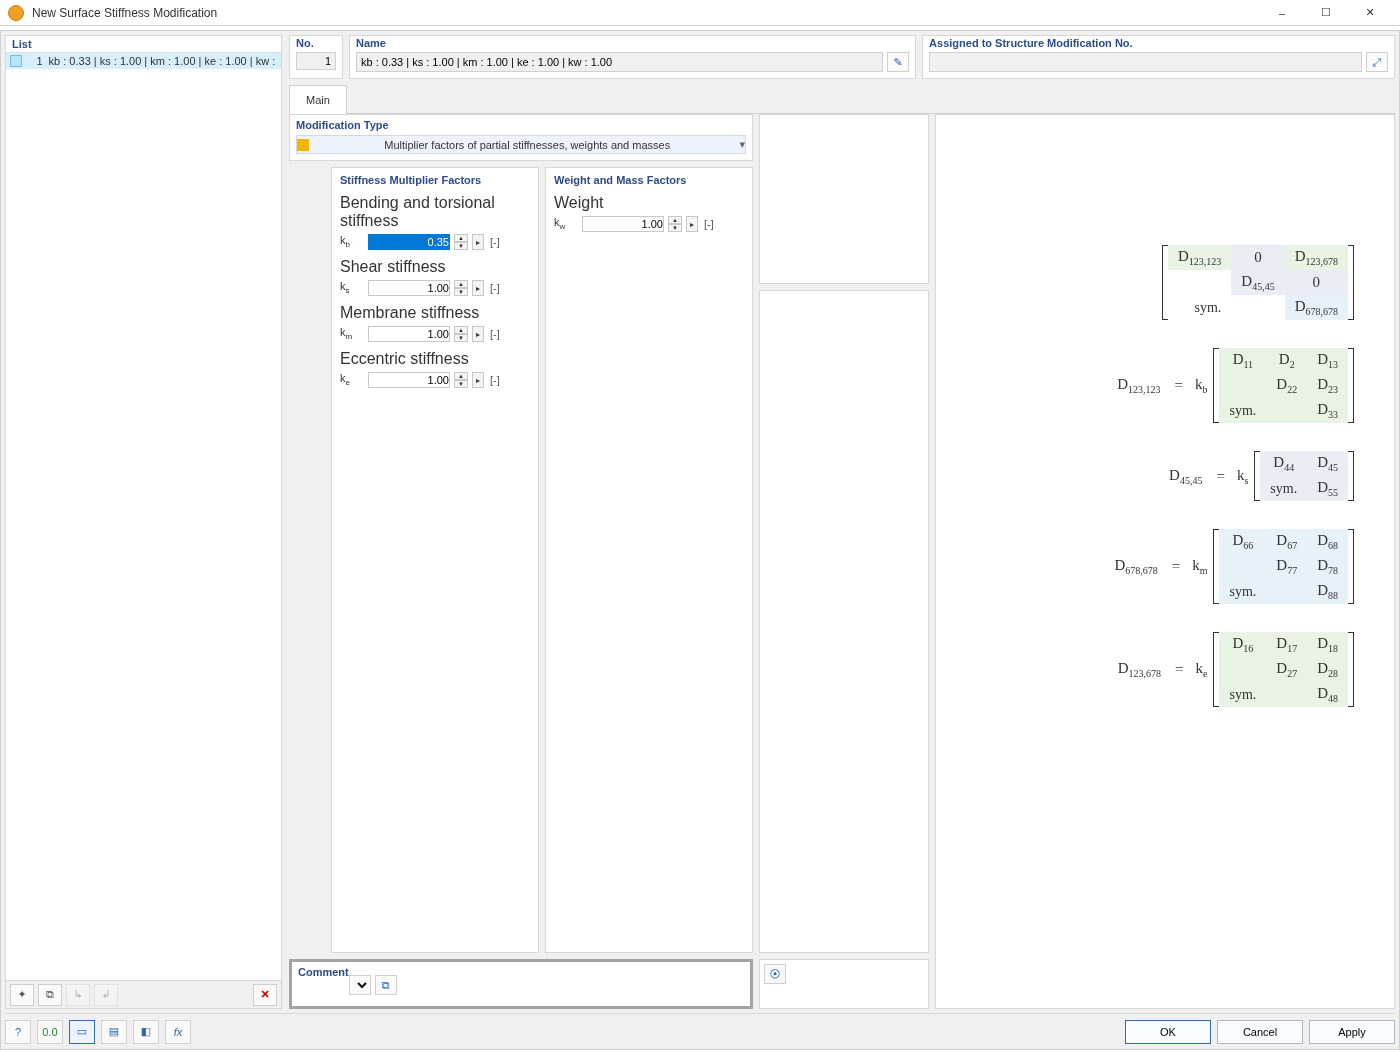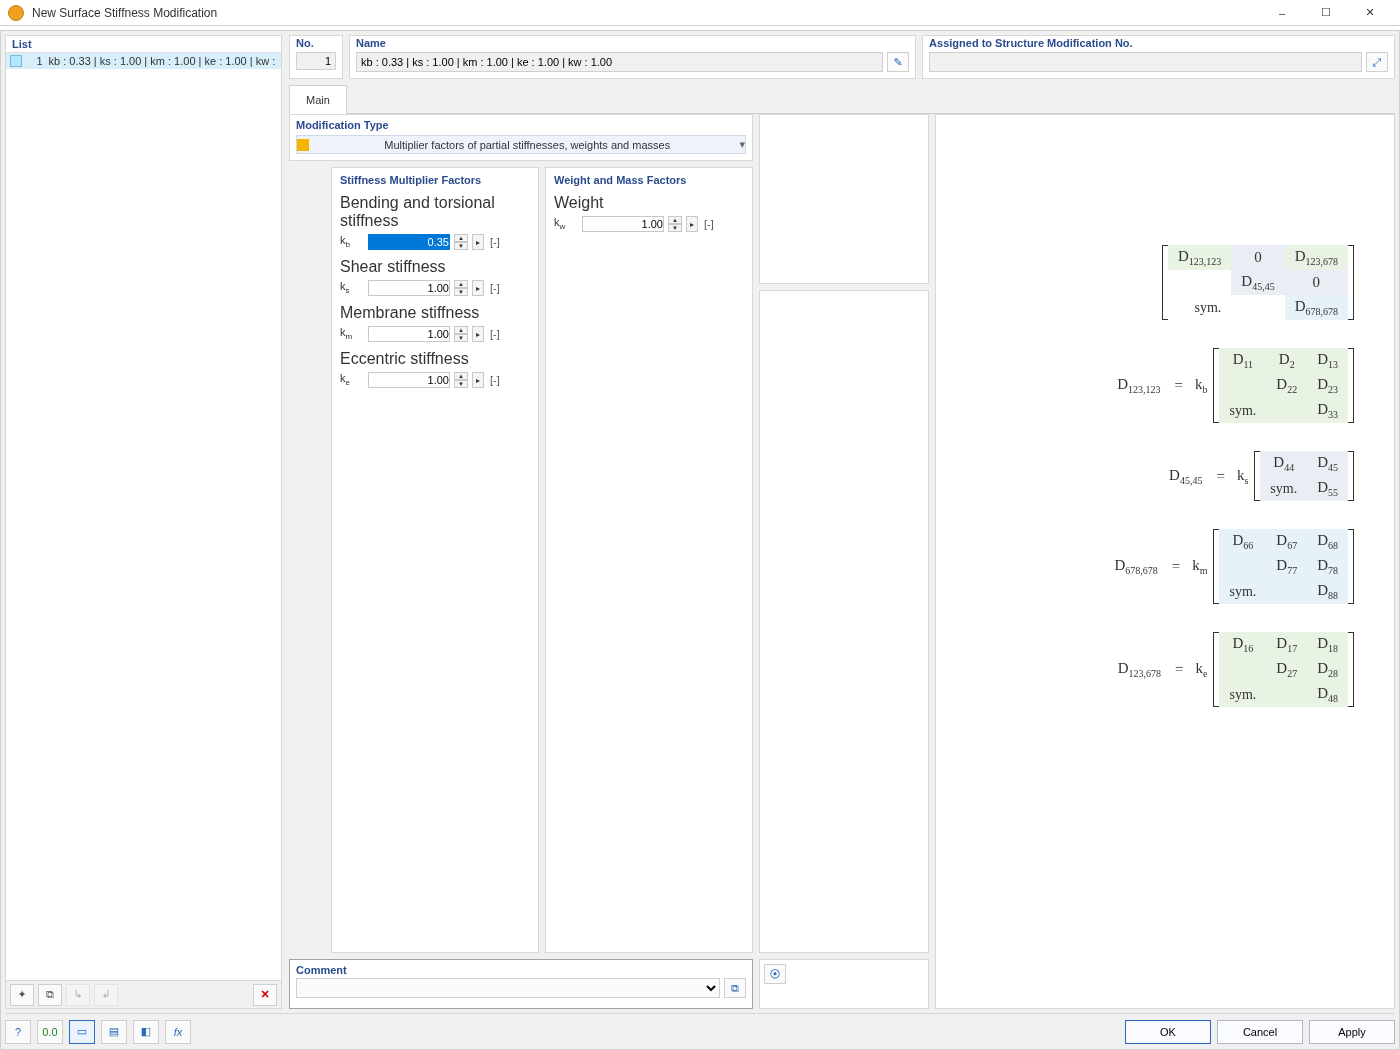--- a/index.html
+++ b/index.html
@@ -60,21 +60,21 @@
 .inputrow .lbl { width: 24px; font-size: 11px; }
 .inputrow .lbl sub { font-size: 8px; }
 .inputrow input { width: 82px; text-align: right; padding: 1px 0; border: 1px solid #c8c8c8; font-size: 11px; }
 .inputrow input.selected { background: #0078d7; color: #fff; border-color: #0078d7; }
 .spinner { width: 14px; display: flex; flex-direction: column; }
 .spinner .up, .spinner .down { height: 8px; border: 1px solid #c8c8c8; font-size: 6px; text-align: center; line-height: 6px; background: #f4f4f4; }
 .menuarrow { width: 12px; height: 16px; border: 1px solid #c8c8c8; background: #f4f4f4; font-size: 8px; display: flex; align-items: center; justify-content: center; }
 .unit { font-size: 11px; color: #555; margin-left: 2px; }
 
 .commentarea { display: flex; gap: 6px; margin-top: 6px; height: 50px; }
-.commentbox { flex: 1; background: #fff; border: 1px solid #a3a3a3; padding: 4px 6px; display: flex; flex-direction: column; }
+.commentbox { flex: 1; background: #fff; border: 3px solid #a3a3a3; padding: 4px 6px; display: flex; flex-direction: row; }
 .commentbox .row { display: flex; gap: 4px; align-items: center; margin-top: 2px; }
 .commentbox select { flex: 1; height: 20px; border: 1px solid #d0d0d0; background: #fafafa; }
 .smallpanel { width: 170px; background: #fff; border: 1px solid #d8d8d8; padding: 4px; }
 
 .bottombar { position: absolute; left: 4px; right: 4px; bottom: 4px; height: 32px; display: flex; align-items: center; gap: 6px; padding-top: 4px; border-top: 1px solid #d8d8d8; }
 .bottombar .tbtn2 { width: 26px; height: 24px; border: 1px solid #cfcfcf; background: #fafafa; display: flex; align-items: center; justify-content: center; font-size: 11px; color: #2a6bbd; }
 .bottombar .tbtn2.active { border-color: #2a6bbd; background: #eaf3ff; }
 .bottombar .spacer { flex: 1; }
 .bottombar button.act { min-width: 86px; height: 24px; border: 1px solid #b0b8c8; background: #fafcff; font-size: 11px; }
 .bottombar button.primary { border-color: #2a6bbd; }

